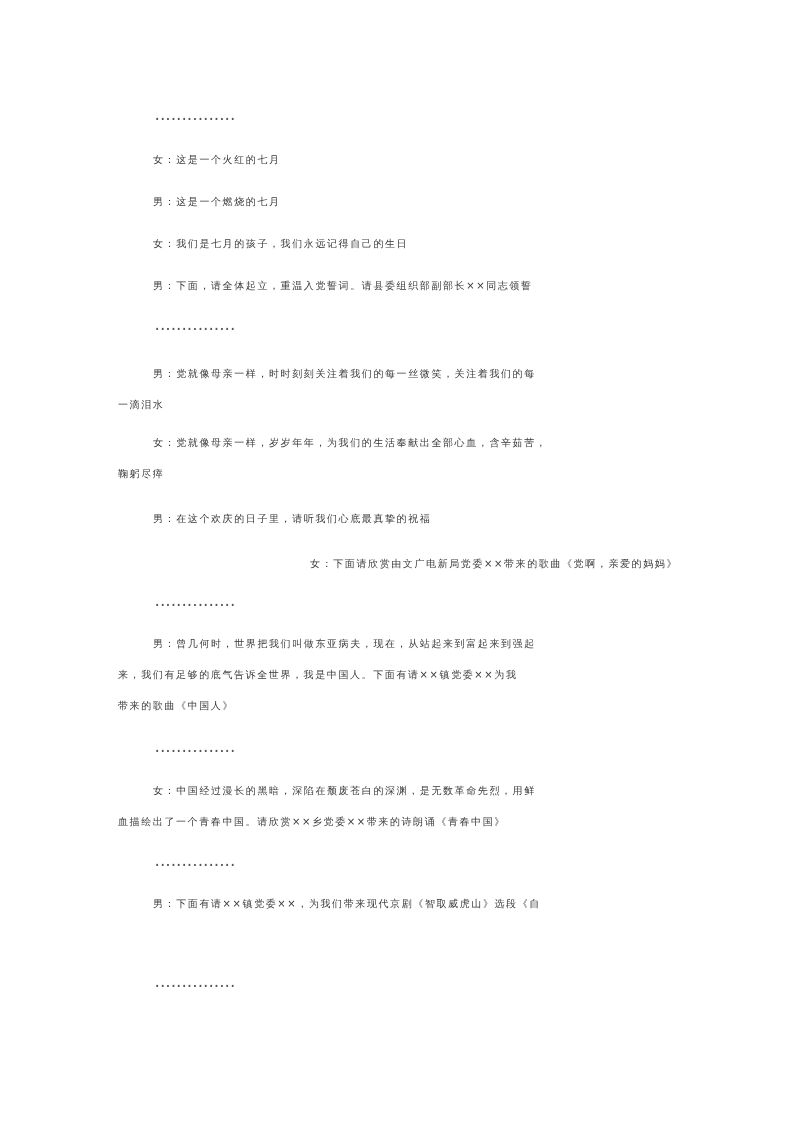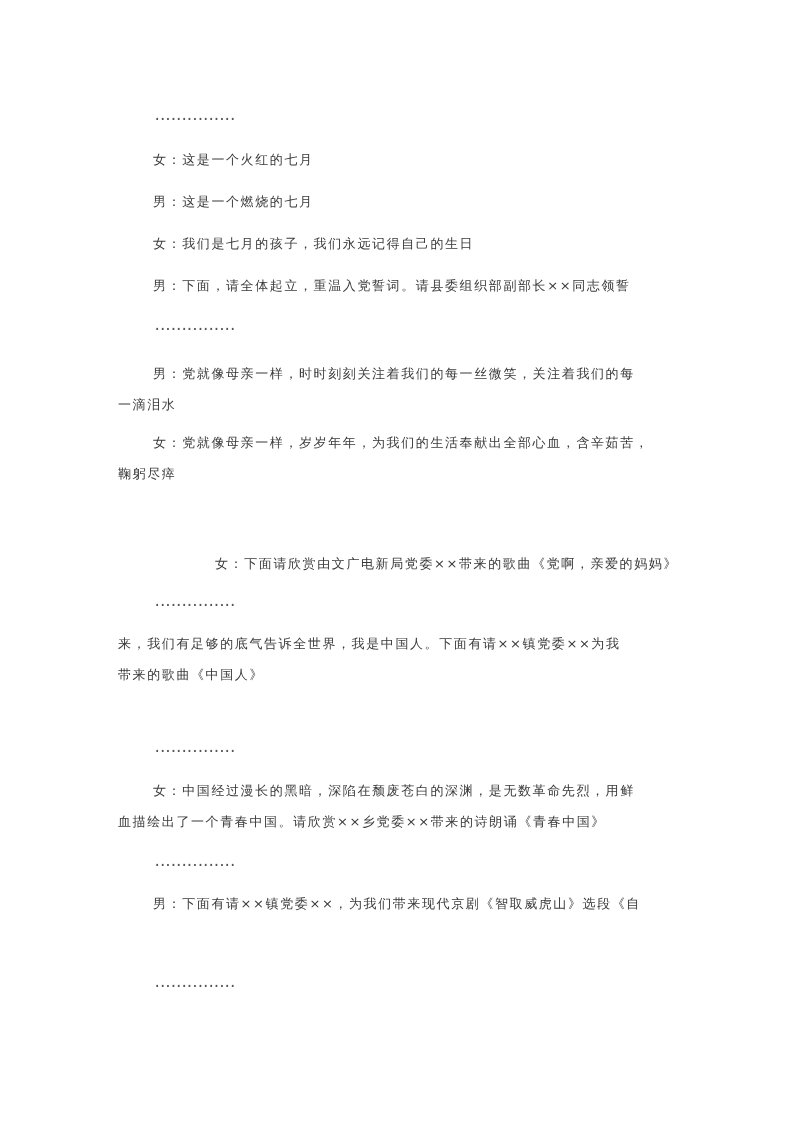--- a/index.html
+++ b/index.html
@@ -19,21 +19,21 @@
       position: absolute;
       left: 0;
       top: 0;
       width: 793px;
       height: 1122px;
     }
     .para {
       position: absolute;
       left: 118px;
       width: 560px;
-      font-size: 13px;
+      font-size: 10px;
       line-height: 31px;
       letter-spacing: 1.6px;
       margin: 0;
       white-space: normal;
     }
     .para .line {
       display: block;
       white-space: nowrap;
     }
     .para .line.first {
@@ -73,25 +73,29 @@
     </p>
     <div class="dots" style="top: 318px;"><span>.</span><span>.</span><span>.</span><span>.</span><span>.</span><span>.</span><span>.</span><span>.</span><span>.</span><span>.</span><span>.</span><span>.</span><span>.</span><span>.</span><span>.</span></div>
     <p class="para" style="top: 358px;">
       <span class="line first">男：党就像母亲一样，时时刻刻关注着我们的每一丝微笑，关注着我们的每</span>
       <span class="line">一滴泪水</span>
     </p>
     <p class="para" style="top: 427px;">
       <span class="line first">女：党就像母亲一样，岁岁年年，为我们的生活奉献出全部心血，含辛茹苦，</span>
       <span class="line">鞠躬尽瘁</span>
     </p>
+    <p class="para" style="top: 503px;">
+      <span class="line first">男：在这个欢庆的日子里，请听我们心底最真挚的祝福</span>
+    </p>
     <p class="para" style="top: 548px; text-align: right;">
       <span class="line first">女：下面请欣赏由文广电新局党委××带来的歌曲《党啊，亲爱的妈妈》</span>
     </p>
     <div class="dots" style="top: 594px;"><span>.</span><span>.</span><span>.</span><span>.</span><span>.</span><span>.</span><span>.</span><span>.</span><span>.</span><span>.</span><span>.</span><span>.</span><span>.</span><span>.</span><span>.</span></div>
     <p class="para" style="top: 628px;">
+      <span class="line first">男：曾几何时，世界把我们叫做东亚病夫，现在，从站起来到富起来到强起</span>
       <span class="line">来，我们有足够的底气告诉全世界，我是中国人。下面有请××镇党委××为我</span>
       <span class="line">带来的歌曲《中国人》</span>
     </p>
     <div class="dots" style="top: 740px;"><span>.</span><span>.</span><span>.</span><span>.</span><span>.</span><span>.</span><span>.</span><span>.</span><span>.</span><span>.</span><span>.</span><span>.</span><span>.</span><span>.</span><span>.</span></div>
     <p class="para" style="top: 775px;">
       <span class="line first">女：中国经过漫长的黑暗，深陷在颓废苍白的深渊，是无数革命先烈，用鲜</span>
       <span class="line">血描绘出了一个青春中国。请欣赏××乡党委××带来的诗朗诵《青春中国》</span>
     </p>
     <div class="dots" style="top: 854px;"><span>.</span><span>.</span><span>.</span><span>.</span><span>.</span><span>.</span><span>.</span><span>.</span><span>.</span><span>.</span><span>.</span><span>.</span><span>.</span><span>.</span><span>.</span></div>
     <p class="para" style="top: 888px;">

